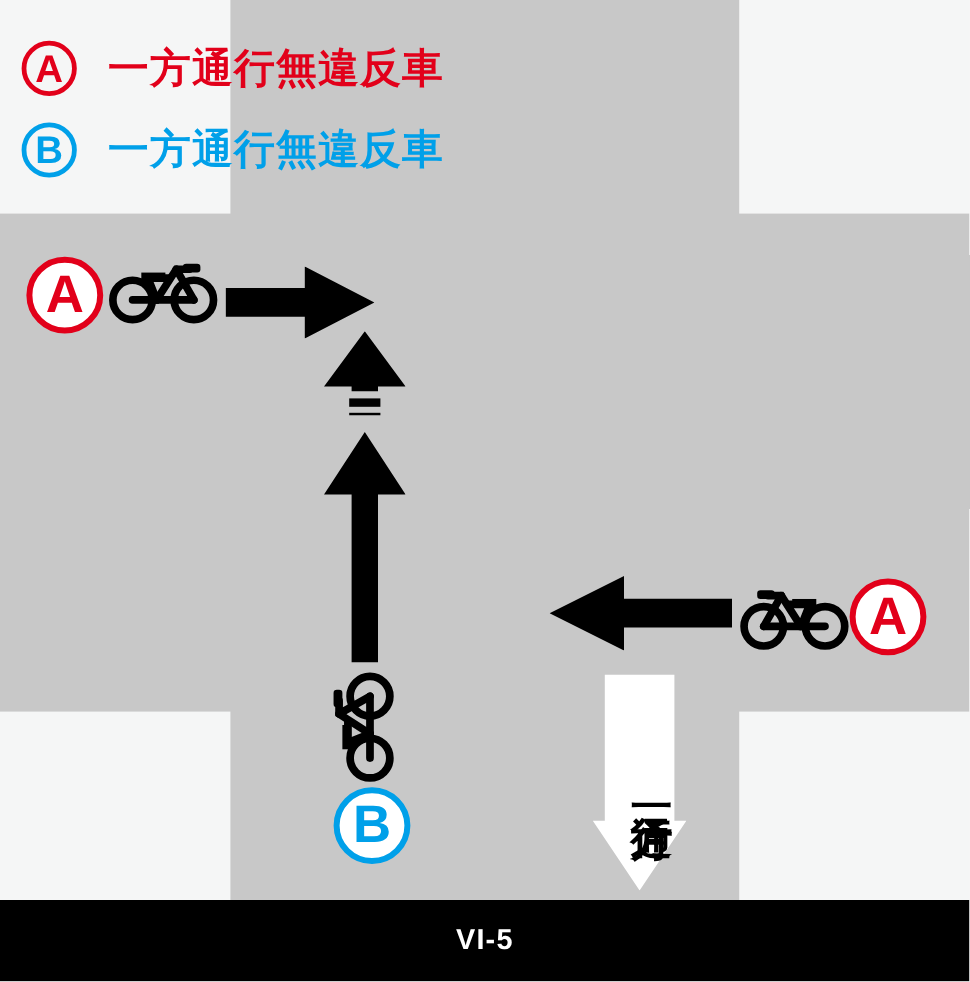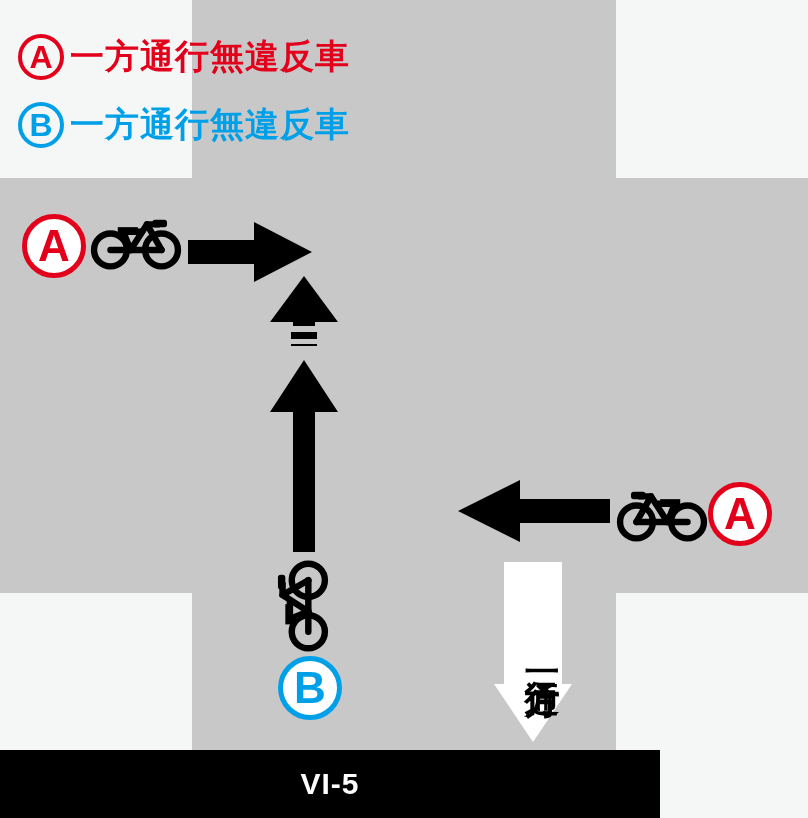--- a/index.html
+++ b/index.html
@@ -64,21 +64,21 @@
     font-weight: bold;
     line-height: 1;
     box-sizing: border-box;
     flex: 0 0 auto;
   }
   .badge.b {
     border-color: #00a0e9;
     color: #00a0e9;
   }
   .legend-text {
-    margin-left: 6px;
+    margin-left: 26px;
     font-size: 34px;
     font-weight: bold;
     color: #e2001a;
     letter-spacing: 1px;
     white-space: nowrap;
   }
   .legend-text.b { color: #00a0e9; }
 
   
   .marker {
@@ -144,28 +144,28 @@
     align-items: flex-start;
     justify-content: center;
     letter-spacing: 0px;
   }
 
   
   #footer {
     position: absolute;
     left: 0;
     top: 750px;
-    width: 660px;
+    width: 808px;
     height: 68px;
     background: #000000;
     color: #ffffff;
     display: flex;
     align-items: center;
     justify-content: center;
-    font-size: 30px;
+    font-size: 24px;
     font-weight: bold;
     letter-spacing: 1px;
     z-index: 40;
   }
 </style>
 </head>
 <body>
 
 <div id="stage">
 

